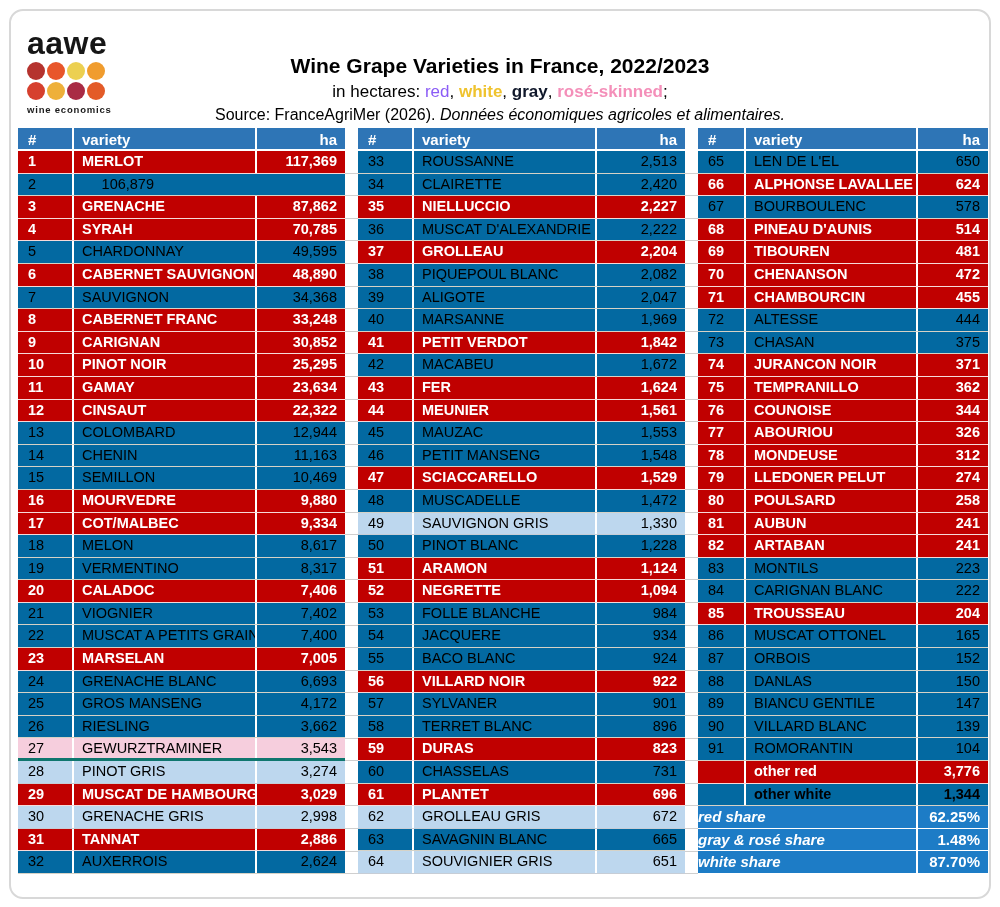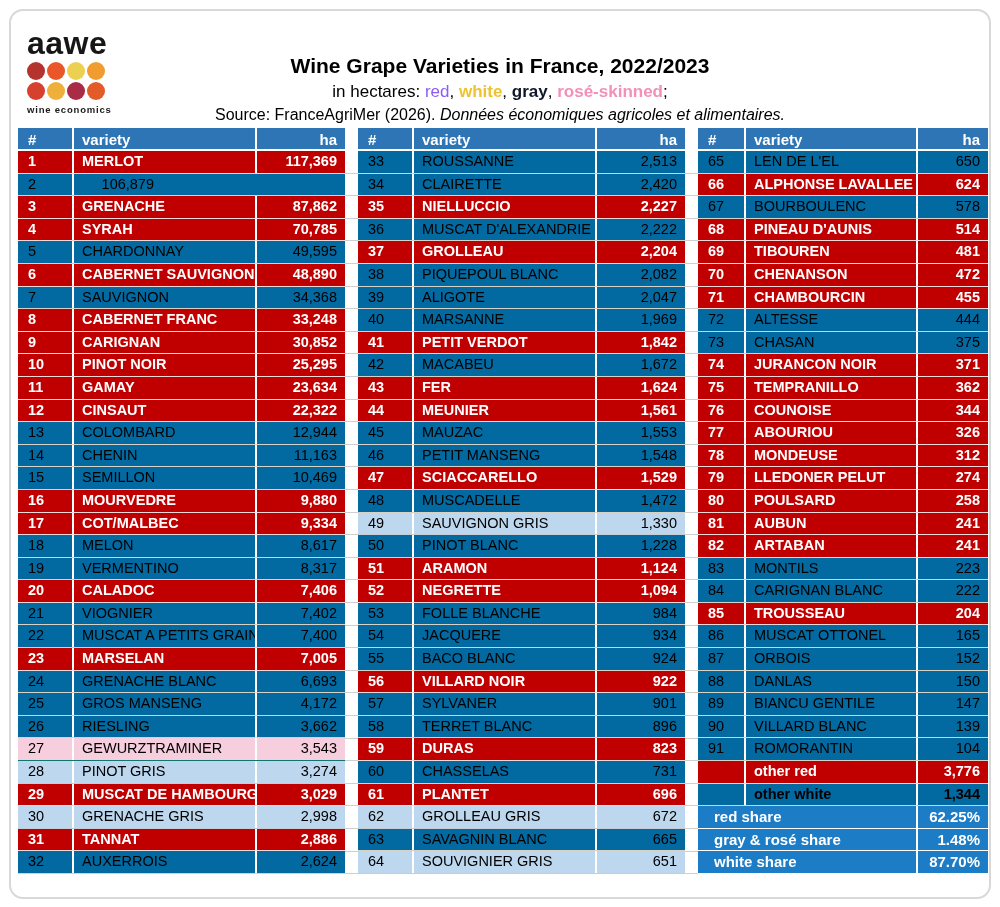--- a/index.html
+++ b/index.html
@@ -26,25 +26,25 @@
   .tbl{display:flex;flex-direction:column;width:327px;}
   .tbl.narrow{width:290px;}
   .thead{display:flex;height:23px;line-height:23px;background:#2E75B6;color:#fff;
     font-weight:700;font-size:15px;box-sizing:border-box;border-bottom:2px solid #fff;}
   .row{display:flex;height:22.6px;line-height:21.6px;font-size:14.5px;box-sizing:border-box;}
   .c-rank{width:54px;padding-left:10px;box-sizing:border-box;overflow:hidden;}
   .c-var{flex:1;padding-left:8px;border-left:2px solid #fff;box-sizing:border-box;overflow:hidden;white-space:nowrap;}
   .c-ha{width:90px;text-align:right;padding-right:8px;border-left:2px solid #fff;box-sizing:border-box;}
   .tbl.narrow .c-rank{width:46px;}
   .tbl.narrow .c-ha{width:72px;}
-  .c-sharelabel{flex:1;padding-left:16px;box-sizing:border-box;white-space:nowrap;}
+  .c-sharelabel{flex:1;padding-left:0;box-sizing:border-box;white-space:nowrap;font-style:italic;}
   .r-red{background:#C00000;color:#fff;font-weight:700;border-bottom:1px solid rgba(255,255,255,0.85);}
   .r-white{background:#0369a1;color:#000;border-bottom:1px solid #d6d2c6;}
   .r-gray{background:#BDD7EE;color:#000;border-bottom:1px solid #c6cdd6;}
-  .r-rose{background:#F6CEDD;color:#000;border-bottom:1px solid #0f766e;}
+  .r-rose{background:#F6CEDD;color:#000;border-bottom:3px solid #0f766e;}
   .r-bold{font-weight:700;}
   .r-share{background:#1D7CC6;color:#fff;font-weight:700;border-bottom:1px solid #fff;font-size:15px;}
   .gutter{width:13px;margin-top:23px;height:723.2px;
     background:repeating-linear-gradient(to bottom,transparent 0,transparent 21.6px,#cfcfcf 21.6px,#cfcfcf 22.6px);}
 </style>
 </head>
 <body>
 
 <div class="frame"></div>
 

